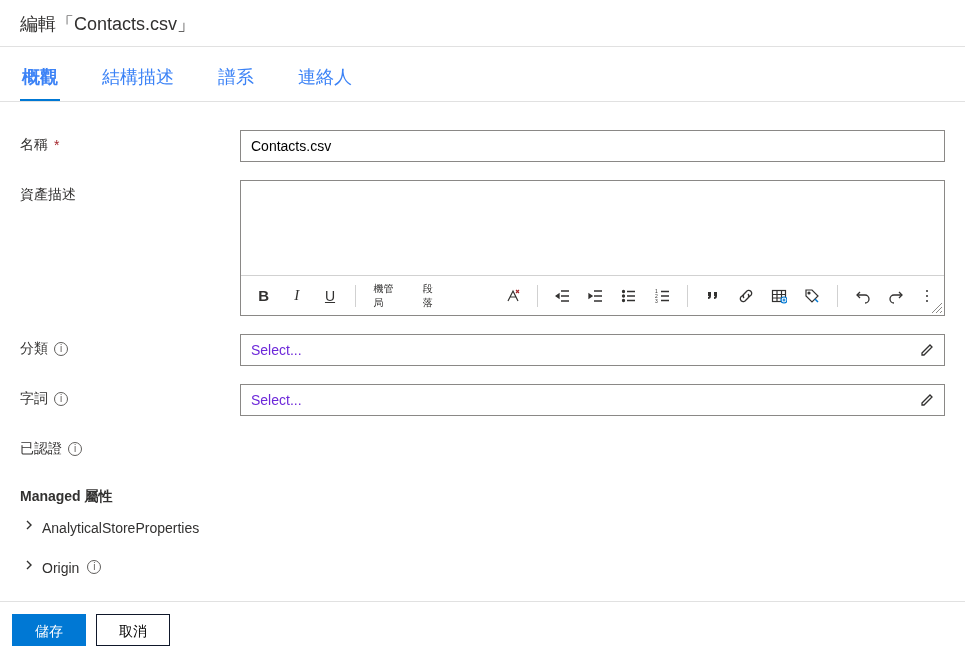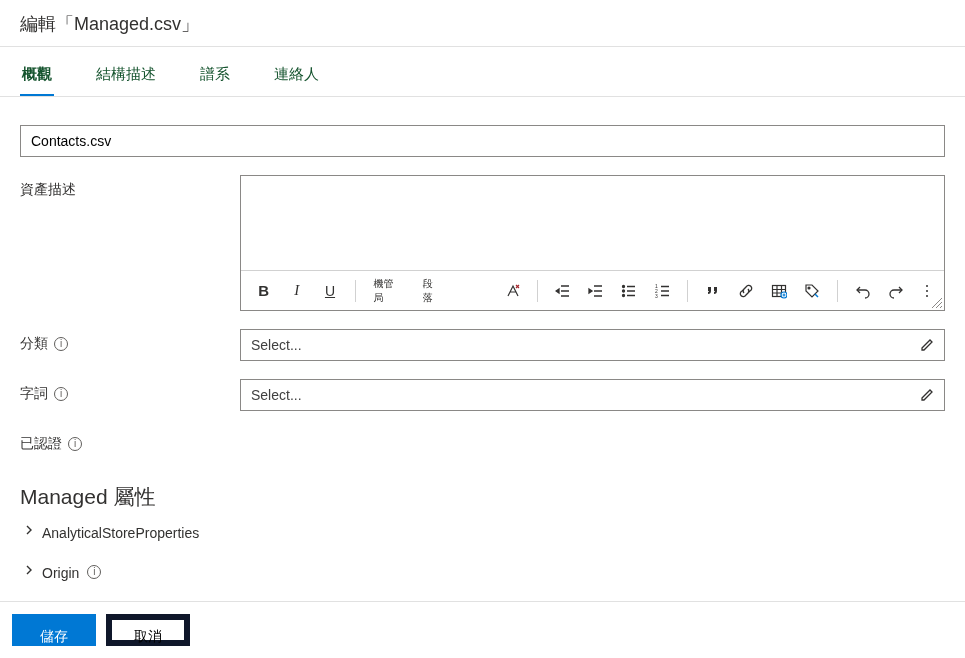--- a/index.html
+++ b/index.html
@@ -21,22 +21,22 @@
   .tabs {
     display: flex;
     gap: 40px;
     padding: 0 20px;
     border-bottom: 1px solid #e1e1e1;
     margin-top: 6px;
   }
   .tab {
     padding: 12px 2px 10px 2px;
     cursor: pointer;
-    font-size: 15px;
-    color: #14532d;
+    font-size: 18px;
+    color: #3b82f6;
   }
   .tab.active {
     border-bottom: 2px solid #0078d4;
     font-weight: 600;
   }
   .form-area { padding: 10px 20px 0 20px; }
   .form-row {
     display: flex;
     align-items: flex-start;
     margin-top: 18px;
@@ -121,40 +121,40 @@
     width: 100%;
     height: 32px;
     border: 1px solid #8a8886;
     display: flex;
     align-items: center;
     justify-content: space-between;
     padding: 0 10px;
     cursor: pointer;
     font-size: 14px;
   }
-  .select-placeholder { color: #404040; }
+  .select-placeholder { color: #6d28d9; }
   .toggle-row { display:flex; align-items:center; gap:12px; padding-top:2px;}
   .toggle {
     width: 40px; height: 20px;
     border: 1px solid #323130;
     border-radius: 10px;
     position: relative;
     cursor: pointer;
     background:#fff;
   }
   .toggle-knob {
     position:absolute; left:2px; top:2px;
     width:14px; height:14px;
     border-radius:50%;
     background:#605e5c;
   }
   .section-heading {
     padding: 30px 20px 0 20px;
-    font-size: 21px;
-    font-weight: 400;
+    font-size: 14px;
+    font-weight: 700;
   }
   .tree-item {
     padding: 14px 20px 0 24px;
     display:flex;
     align-items:flex-start;
     gap: 8px;
     cursor:pointer;
     font-size:14px;
   }
   .chev { display:inline-flex; }
@@ -165,46 +165,50 @@
     padding: 12px 12px;
     display:flex;
     gap:10px;
   }
   .btn {
     height:32px;
     padding: 8px 22px;
     font-size:14px;
     font-family:inherit;
     cursor:pointer;
-    border:6px solid #0f172a;
+    border:1px solid #0f172a;
     background:#fff;
   }
   .btn.primary {
     background:#0078d4;
     border-color:#0078d4;
     color:#fff;
   }
   svg { display:block; }
 </style>
 </head>
 <body>
 
-<div class="page-title">編輯「Managed.csv」</div>
+<div class="page-title">編輯「Contacts.csv」</div>
 <hr class="divider">
 
 <div class="tabs">
   <div class="tab active">概觀</div>
   <div class="tab">結構描述</div>
   <div class="tab">譜系</div>
   <div class="tab">連絡人</div>
 </div>
 
 <div class="form-area">
 
   <div class="form-row">
+    <div class="form-label">
+      <span>名稱</span>
+      <span class="req">*</span>
+    </div>
     <div class="form-control">
       <input type="text" class="text-input" value="Contacts.csv" style="">
     </div>
   </div>
 
   <div class="form-row">
     <div class="form-label">
       <span>資產描述</span>
     </div>
     <div class="form-control">

